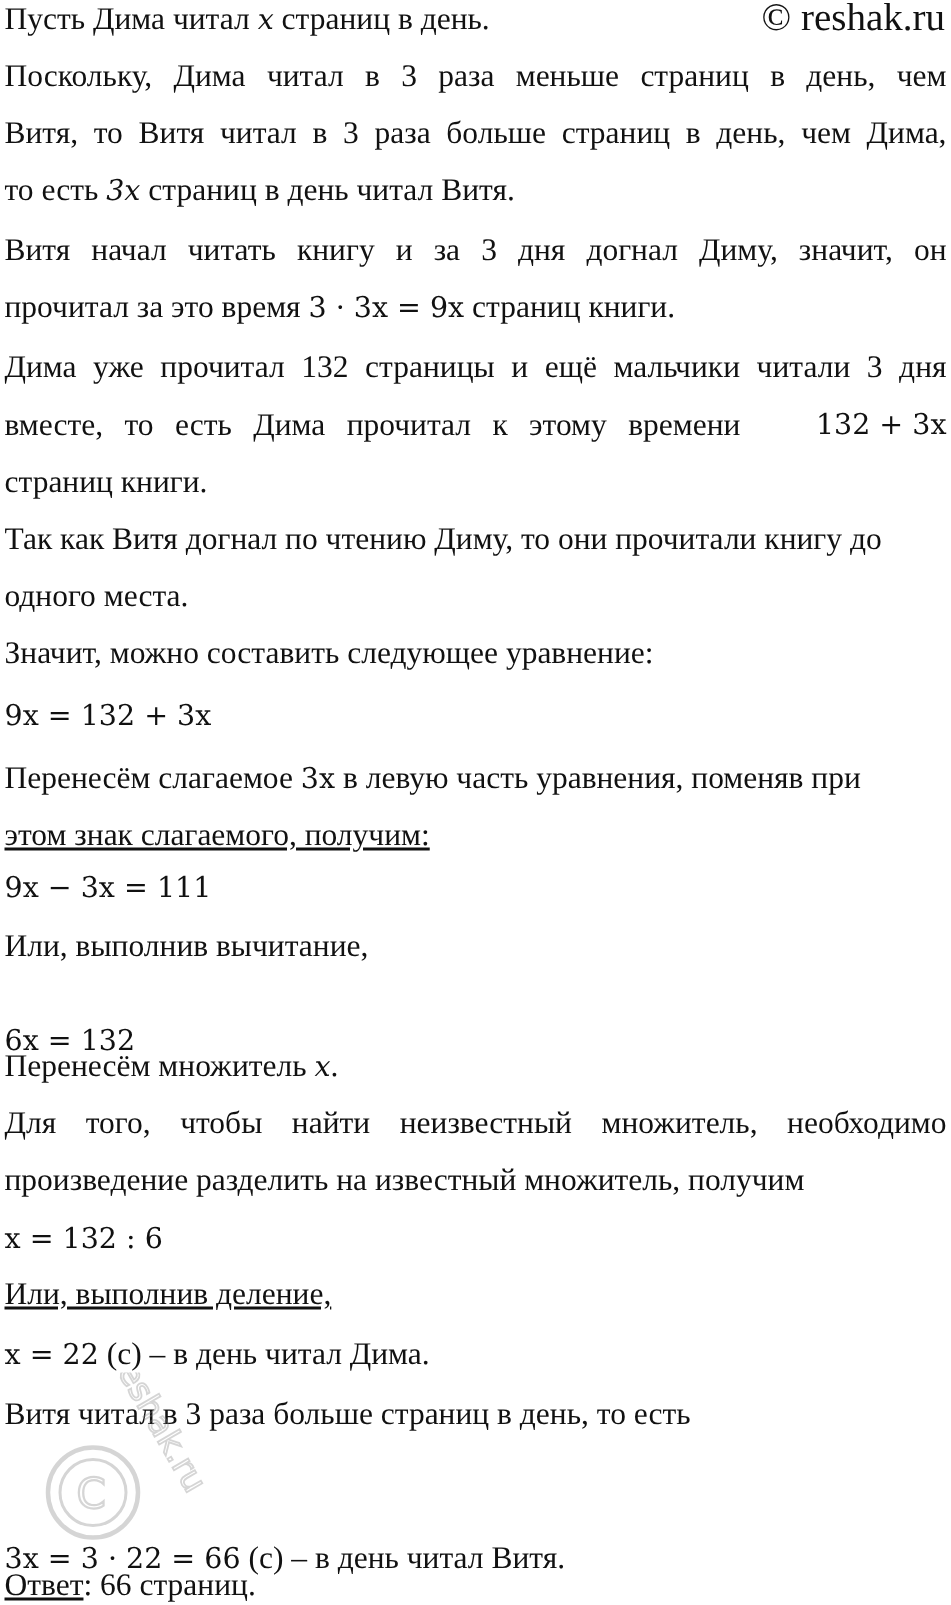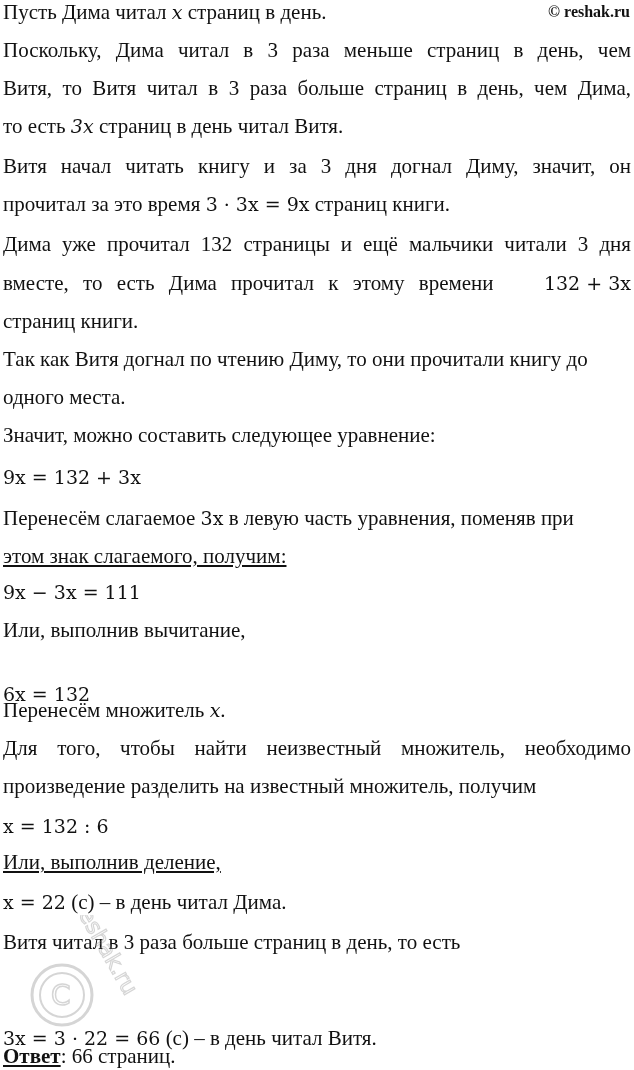--- a/index.html
+++ b/index.html
@@ -8,22 +8,22 @@
     font-family: "Liberation Serif", "DejaVu Serif", serif;
     color: #111111;
   }
   .line {
     position: absolute; left: 3px; width: 628px;
     font-size: 21px; line-height: 24px; white-space: nowrap;
   }
   .justify { text-align: justify; text-align-last: justify; white-space: normal; }
   .m { font-family: "DejaVu Serif", "Liberation Serif", serif; font-size: 19px; }
   .mi { font-style: italic; }
-  .copy { position: absolute; right: 4px; top: 0px; font-size: 16px; line-height: 24px; font-weight: bold; }
-  .answer-label { text-decoration: underline; font-weight: bold; }
+  .copy { position: absolute; right: 4px; top: 0px; font-size: 26px; line-height: 24px; }
+  .answer-label { text-decoration: underline; }
   .watermark {
     position: absolute; left: 20px; top: 915px; width: 120px; height: 120px;
     pointer-events: none; opacity: 0.35;
   }
 </style>
 </head>
 <body>
 
 <div class="copy">© reshak.ru</div>
 

